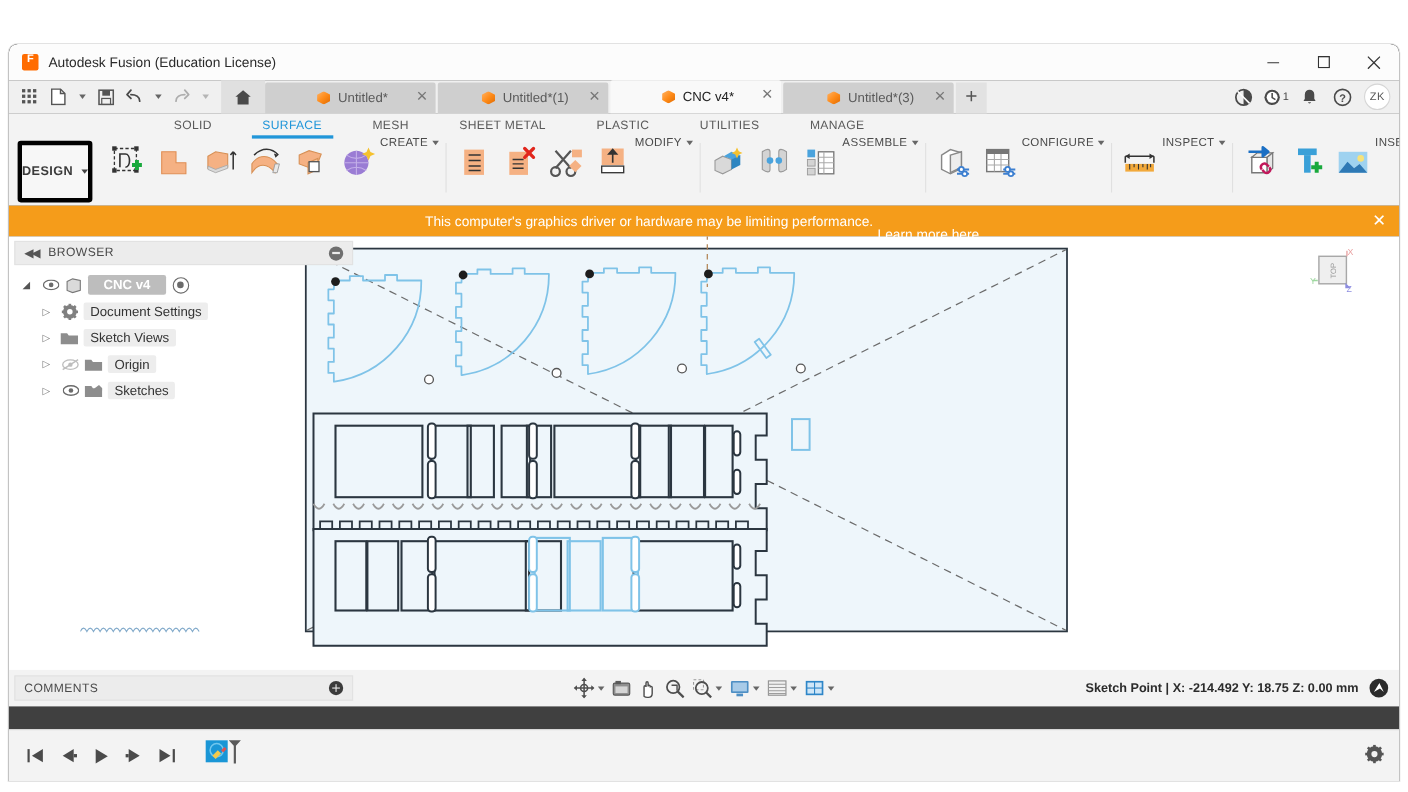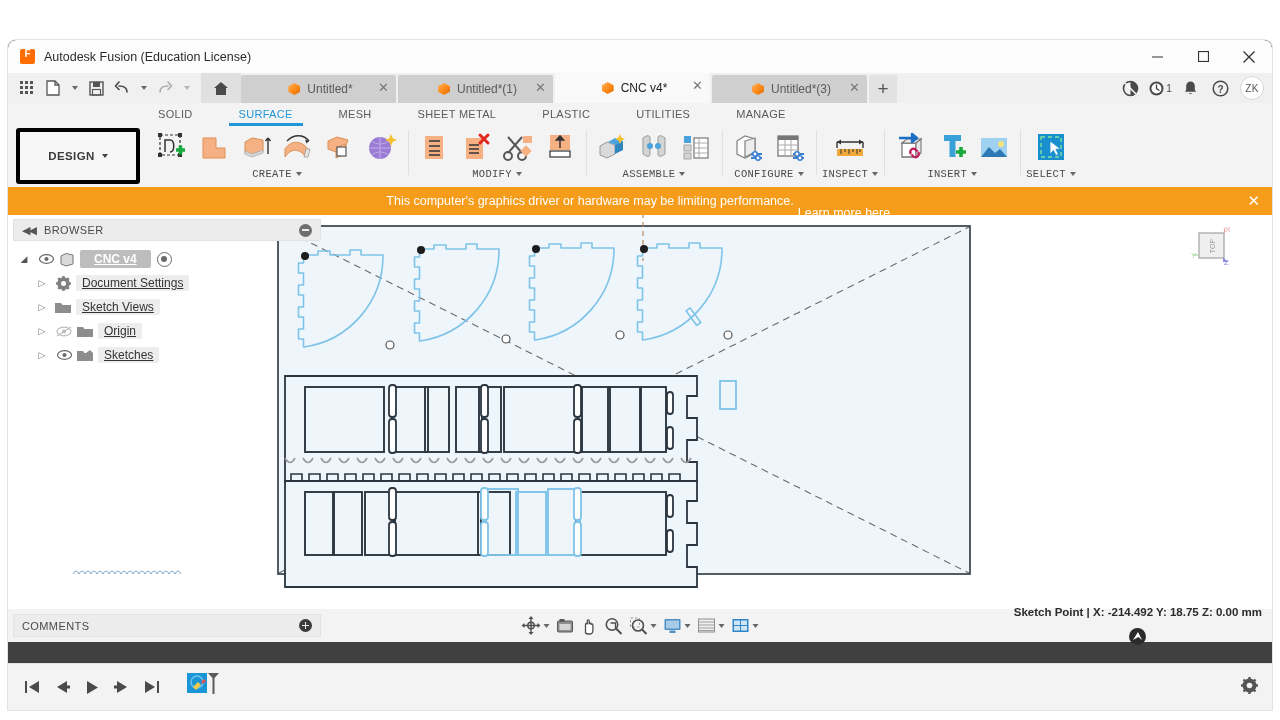--- a/index.html
+++ b/index.html
@@ -103,21 +103,21 @@
     content:""; position:absolute; left:0; right:0; bottom:-1px; height:3px; background:#2196d9;
   }
   .ribbody { display:flex; align-items:flex-start; height:62px; }
   .designbox {
     width:124px; height:56px; margin:3px 6px 0 8px;
     border:4px solid #000000; background:#f7f7f7; border-radius:3px;
     display:flex; align-items:center; justify-content:center;
     font-size:11.5px; color:#3b3b3b; letter-spacing:.4px; font-weight:bold;
   }
   .designbox .caret{ margin-left:7px; border-top-color:#444; }
-  .panel { display:flex; flex-direction:column; align-items:center; height:62px; position:relative; padding:0 6px;font-family:Liberation Mono, monospace; }
+  .panel { display:flex; flex-direction:row; align-items:flex-start; height:62px; position:relative; padding:0 6px; }
   .panel + .panel:before {
     content:""; position:absolute; left:0; top:5px; bottom:12px; width:1px; background:#e0e0e0;
   }
   .panelicons { display:flex; align-items:center; height:44px; gap:2px; }
   .paneltitle { font-size:10.5px; color:#4a4a4a; letter-spacing:.3px; display:flex; align-items:center; gap:4px; margin-top:-1px;}
   .ic { width:40px; height:40px; display:flex; align-items:center; justify-content:center; }
   .ic svg { display:block; }
 
   
   .banner {
@@ -142,21 +142,21 @@
   .browser-hdr .collapse { color:#555; margin-right:9px; font-size:11px; letter-spacing:-2px;}
   .browser-hdr .minus {
     margin-left:auto; width:13px;height:13px;border-radius:50%;background:#6f6f6f;
     display:flex;align-items:center;justify-content:center;
   }
   .browser-hdr .minus:after{content:"";width:7px;height:1.5px;background:#ececec;}
   .tree { padding-top:6px; }
   .trow { display:flex; align-items:center; height:24px; font-size:12px; color:#333; }
   .tarrow { width:22px; text-align:center; color:#777; font-size:9px; }
   .tarrow.open { color:#555; }
-  .tlabel { padding:1px 6px; border-radius:2px;text-decoration:underline; }
+  .tlabel { padding:1px 6px; border-radius:2px; }
   .trow.root .tlabel { background:#bdbdbd; color:#fff; font-weight:bold; padding:2px 14px; }
   .trow.child .tlabel { background:#ededed; }
   .teye { width:22px; display:flex; align-items:center; justify-content:center; color:#6b6b6b; }
   .ticon { width:20px; display:flex; align-items:center; justify-content:center; margin-right:3px;}
   .tdot {
     width:15px;height:15px;border-radius:50%;border:1.5px solid #6b6b6b;margin-left:6px;
     display:flex;align-items:center;justify-content:center;
   }
   .tdot:after{content:"";width:6px;height:6px;border-radius:50%;background:#6b6b6b;}
   .scribble { position:absolute; left:60px; top:348px; width:120px; height:10px; }
@@ -175,21 +175,21 @@
     display:flex; align-items:center; padding:0 8px; font-size:11px; color:#4a4a4a; letter-spacing:.4px;
   }
   .comments .plus {
     margin-left:auto; width:13px;height:13px;border-radius:50%;background:#3b3b3b;
     display:flex;align-items:center;justify-content:center; position:relative;
   }
   .comments .plus:before{content:"";position:absolute;width:7px;height:1.5px;background:#ececec;}
   .comments .plus:after{content:"";position:absolute;width:1.5px;height:7px;background:#ececec;}
   .navbar { position:absolute; left:50%; transform:translateX(-50%); display:flex; align-items:center; gap:3px;}
   .nbtn { height:24px; display:flex; align-items:center; justify-content:center; padding:0 2px; color:#4e4e4e; gap:3px;}
-  .status { margin-left:auto; display:flex; align-items:center; gap:10px; padding-right:10px;flex-direction:column; }
+  .status { margin-left:auto; display:flex; align-items:center; gap:10px; padding-right:10px; }
   .status-text { font-size:11.5px; color:#2b2b2b; font-weight:bold; }
   .status-badge { width:17px;height:17px;border-radius:50%;background:#2b2b2b;display:flex;align-items:center;justify-content:center; }
 
   .timeline {
     position:absolute; left:0; bottom:0; width:1264px; height:47px;
     background:#f3f3f3; border-top:1px solid #e4e4e4;
     display:flex; align-items:center;
   }
   .tl-controls { display:flex; align-items:center; gap:10px; padding-left:14px; }
   .tlb { width:20px;height:22px; display:flex;align-items:center;justify-content:center; color:#4a4a4a; }

